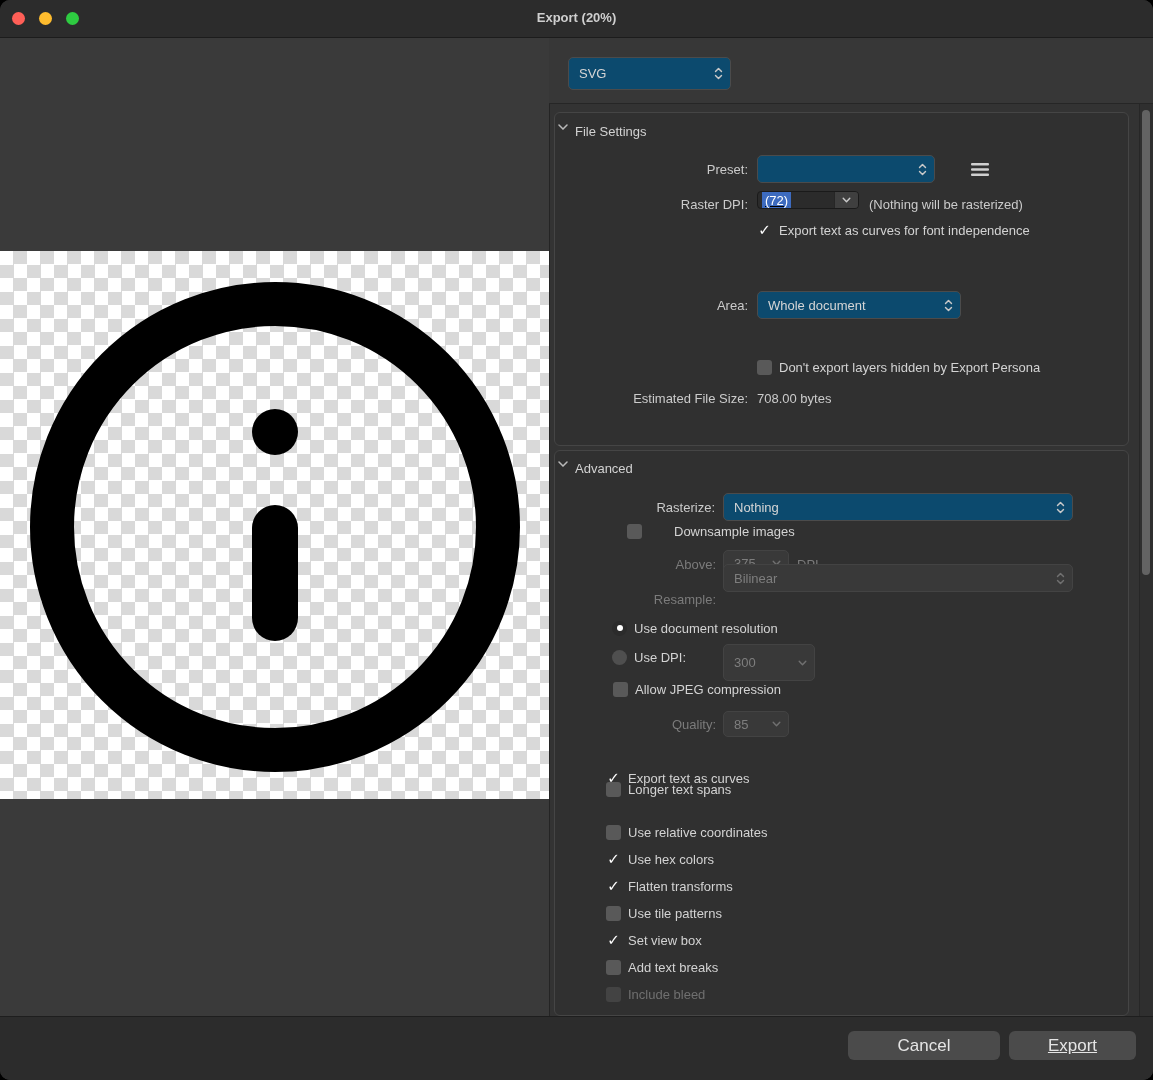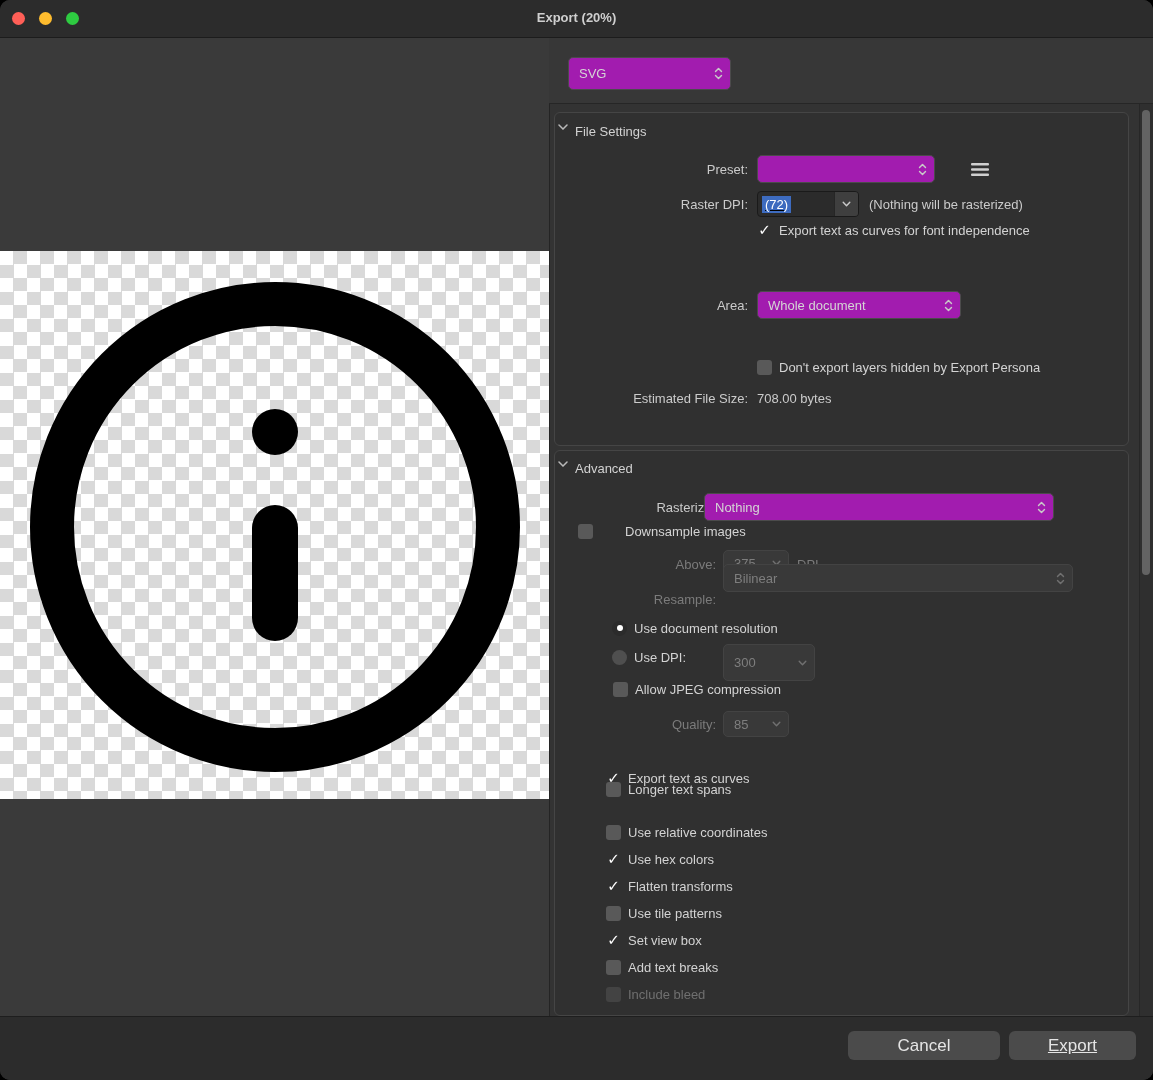--- a/index.html
+++ b/index.html
@@ -30,21 +30,21 @@
 
   .groupbox { position:absolute; background:#303030; border:1px solid #454545; border-radius:6px; }
   .ghead { position:absolute; display:flex; align-items:flex-start; gap:7px;
            color:#d2d2d2; font-size:13px; }
 
   .lbl { position:absolute; color:#cbcbcb; font-size:13px; white-space:nowrap; }
   .lbl.r { text-align:right; }
   .lbl.dim { color:#7b7b7b; }
 
   
-  .dd { position:absolute; display:flex; align-items:center; background:#a21caf;
+  .dd { position:absolute; display:flex; align-items:center; background:#0c4a6e;
         border:1px solid #4b4b4b; border-radius:5px; color:#d5d5d5; font-size:13px;
         padding:0 7px 0 10px; }
   .dd .dd-text { flex:1; overflow:hidden; white-space:nowrap; }
   .dd .chev { color:#c9c9c9; display:flex; align-items:center; }
   .dd.dim { background:#393939; border-color:#434343; color:#7e7e7e; }
   .dd.dim .chev { color:#707070; }
 
   
   .dpicombo { position:absolute; display:flex; background:#2b2b2b;
               border:1px solid #1a1a1a; border-radius:4px; overflow:hidden; }
@@ -135,21 +135,21 @@
   </div>
   <div style="position:absolute; left:971px; top:162px;">
     <svg width="18" height="13" viewBox="0 0 18 13">
       <rect x="0" y="0" width="18" height="2.5" rx="1" fill="#cfcfcf"></rect>
       <rect x="0" y="5.25" width="18" height="2.5" rx="1" fill="#cfcfcf"></rect>
       <rect x="0" y="10.5" width="18" height="2.5" rx="1" fill="#cfcfcf"></rect>
     </svg>
   </div>
 
   <div class="lbl r" style="left:628px; top:197px; width:120px;">Raster DPI:</div>
-  <div class="dpicombo" style="left:757px; top:191px; width:102px; height:26px;text-decoration:underline;">
+  <div class="dpicombo" style="left:757px; top:191px; width:102px; height:18px;text-decoration:underline;">
     <span class="dpi-text">
         <span class="dpi-sel">(72)</span>
       </span>
     <span class="dpi-arrow">
       <svg width="9" height="6" viewBox="0 0 9 6">
           <path d="M1.2 1.2 L4.5 4.8 L7.8 1.2" fill="none" stroke="currentColor" stroke-width="1.4" stroke-linecap="round" stroke-linejoin="round"></path>
         </svg>
     </span>
   </div>
   <div class="lbl" style="left:869px; top:197px;">(Nothing will be rasterized)</div>
@@ -180,31 +180,31 @@
 
   <div class="groupbox" style="left:554px; top:450px; width:575px; height:566px;"></div>
   <div class="ghead" style="left:558px; top:461px;">
     <svg width="10" height="6" viewBox="0 0 10 6">
         <path d="M1 1 L5 5 L9 1" fill="none" stroke="#b9b9b9" stroke-width="1.5" stroke-linecap="round"></path>
       </svg>
     <span>Advanced</span>
   </div>
 
   <div class="lbl r" style="left:560px; top:500px; width:155px;">Rasterize:</div>
-  <div class="dd" style="left:704px; top:493px; width:350px; height:28px;">
+  <div class="dd" style="left:723px; top:493px; width:350px; height:28px;">
     <span class="dd-text">Nothing</span>
     <span class="chev">
       <svg width="9" height="13" viewBox="0 0 9 13">
           <path d="M1.5 4.6 L4.5 1.4 L7.5 4.6" fill="none" stroke="currentColor" stroke-width="1.4" stroke-linecap="round" stroke-linejoin="round"></path>
           <path d="M1.5 8.4 L4.5 11.6 L7.5 8.4" fill="none" stroke="currentColor" stroke-width="1.4" stroke-linecap="round" stroke-linejoin="round"></path>
         </svg>
     </span>
   </div>
 
-  <div class="opt" style="left:578px; top:523px;gap:32px;">
+  <div class="opt" style="left:627px; top:523px;gap:32px;">
     <span class="cb"></span>
     <span>Downsample images</span>
   </div>
 
   <div class="lbl r dim" style="left:596px; top:557px; width:120px;">Above:</div>
   <div class="dd dim" style="left:723px; top:550px; width:66px; height:26px;">
     <span class="dd-text">375</span>
     <span class="chev">
       <svg width="9" height="6" viewBox="0 0 9 6">
           <path d="M1.2 1.2 L4.5 4.8 L7.8 1.2" fill="none" stroke="currentColor" stroke-width="1.4" stroke-linecap="round" stroke-linejoin="round"></path>

